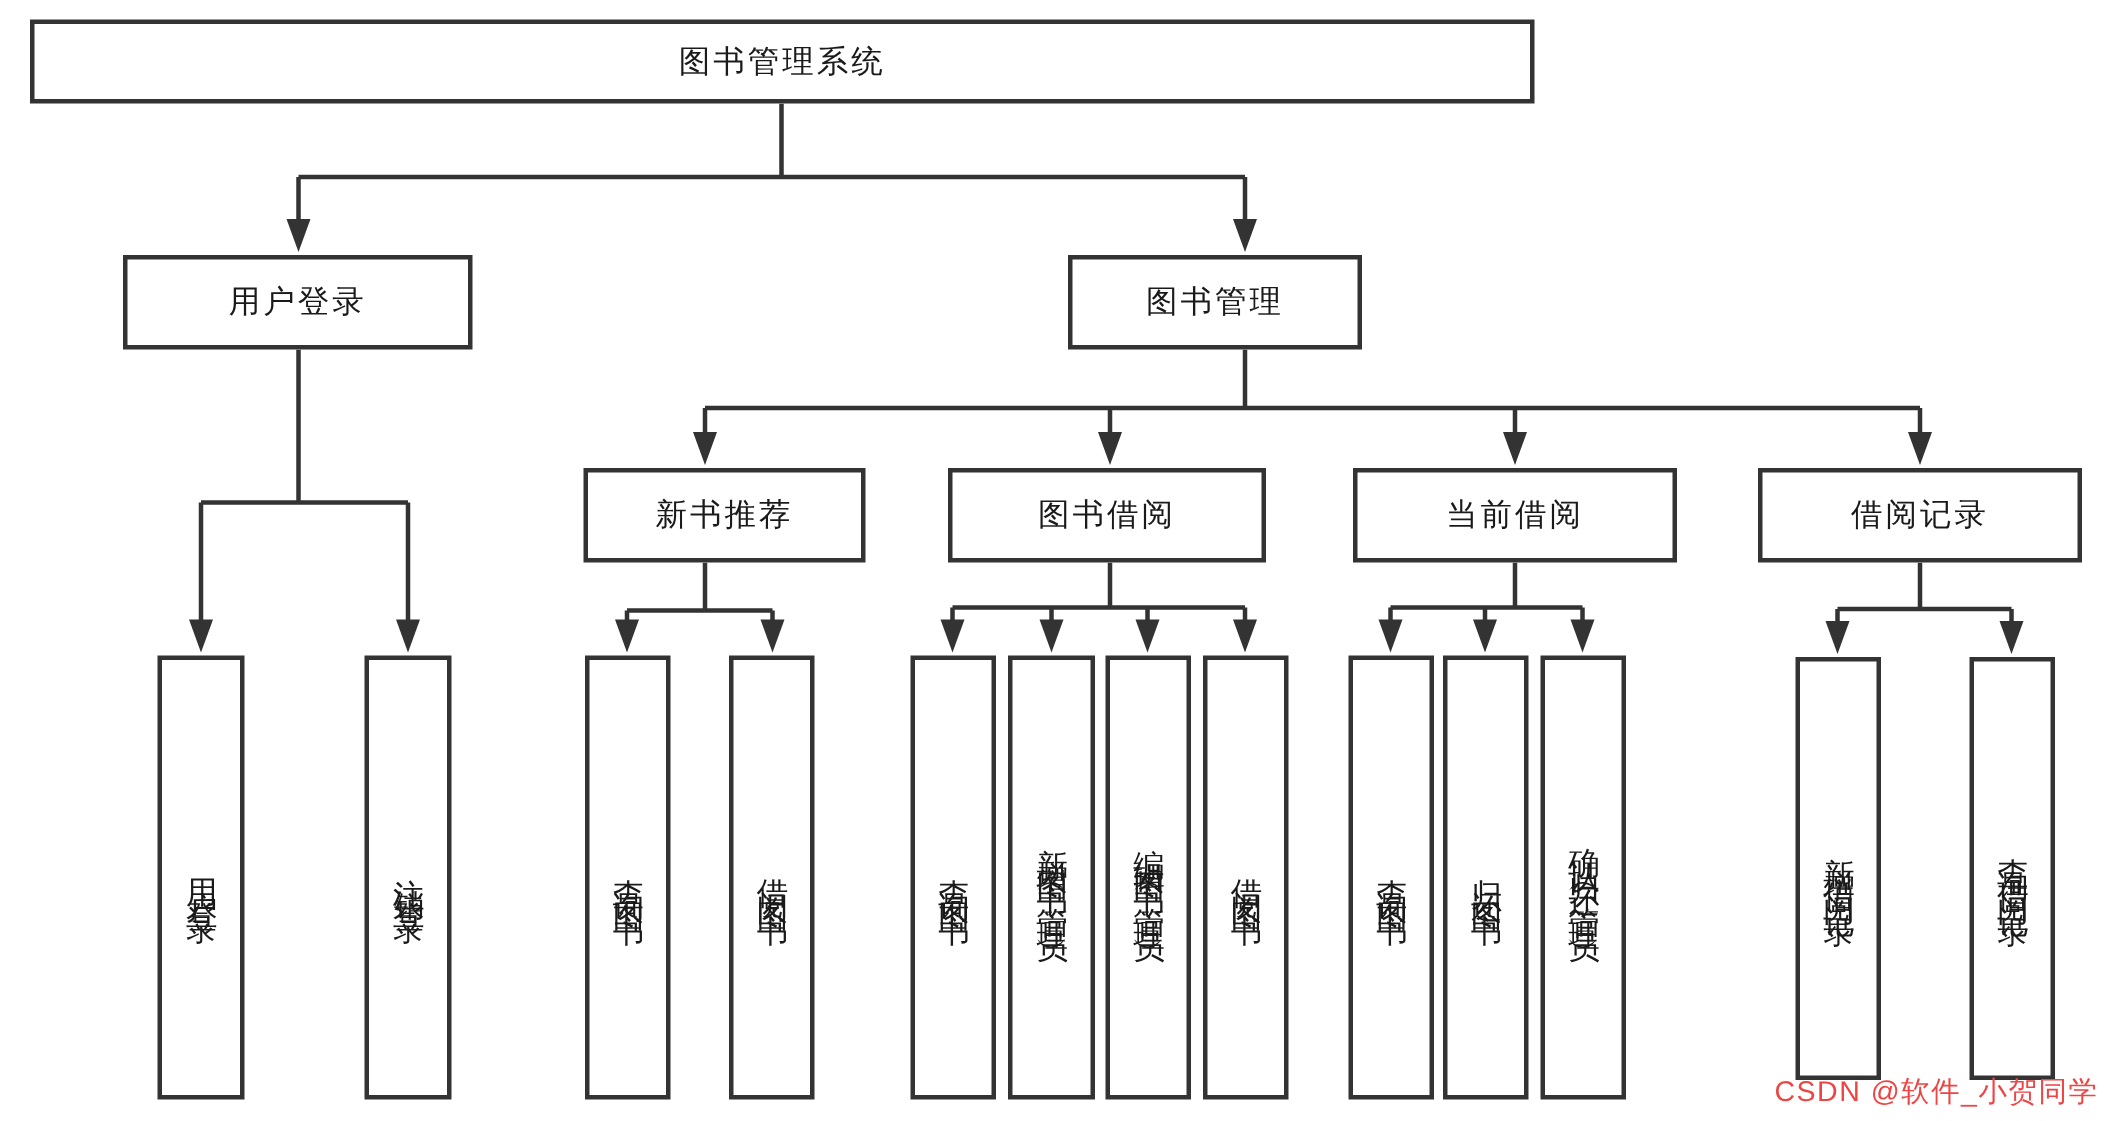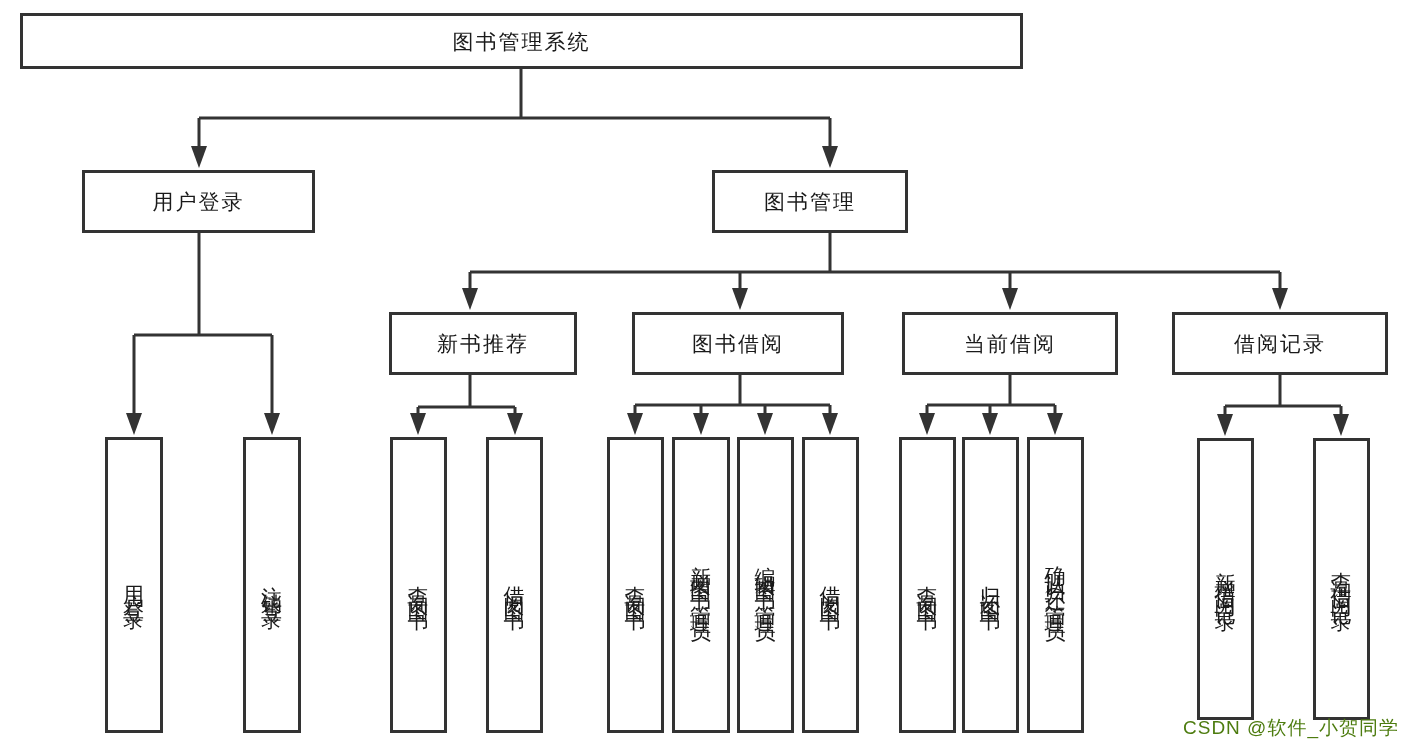--- a/index.html
+++ b/index.html
@@ -34,21 +34,21 @@
     letter-spacing:8px;
     line-height:1;
   }
   .watermark{
     position:absolute;
     left:1183px;
     top:715px;
     width:222px;
     font-size:19px;
     letter-spacing:1px;
-    color:#4d7c0f;
+    color:#ef4444;
     white-space:nowrap;
   }
 </style>
 </head>
 <body>
 
 <div id="stage">
 
   <svg id="connector-svg" viewBox="0 0 1405 747" xmlns="http://www.w3.org/2000/svg">
     <g stroke="#333333" stroke-width="3" fill="none">

